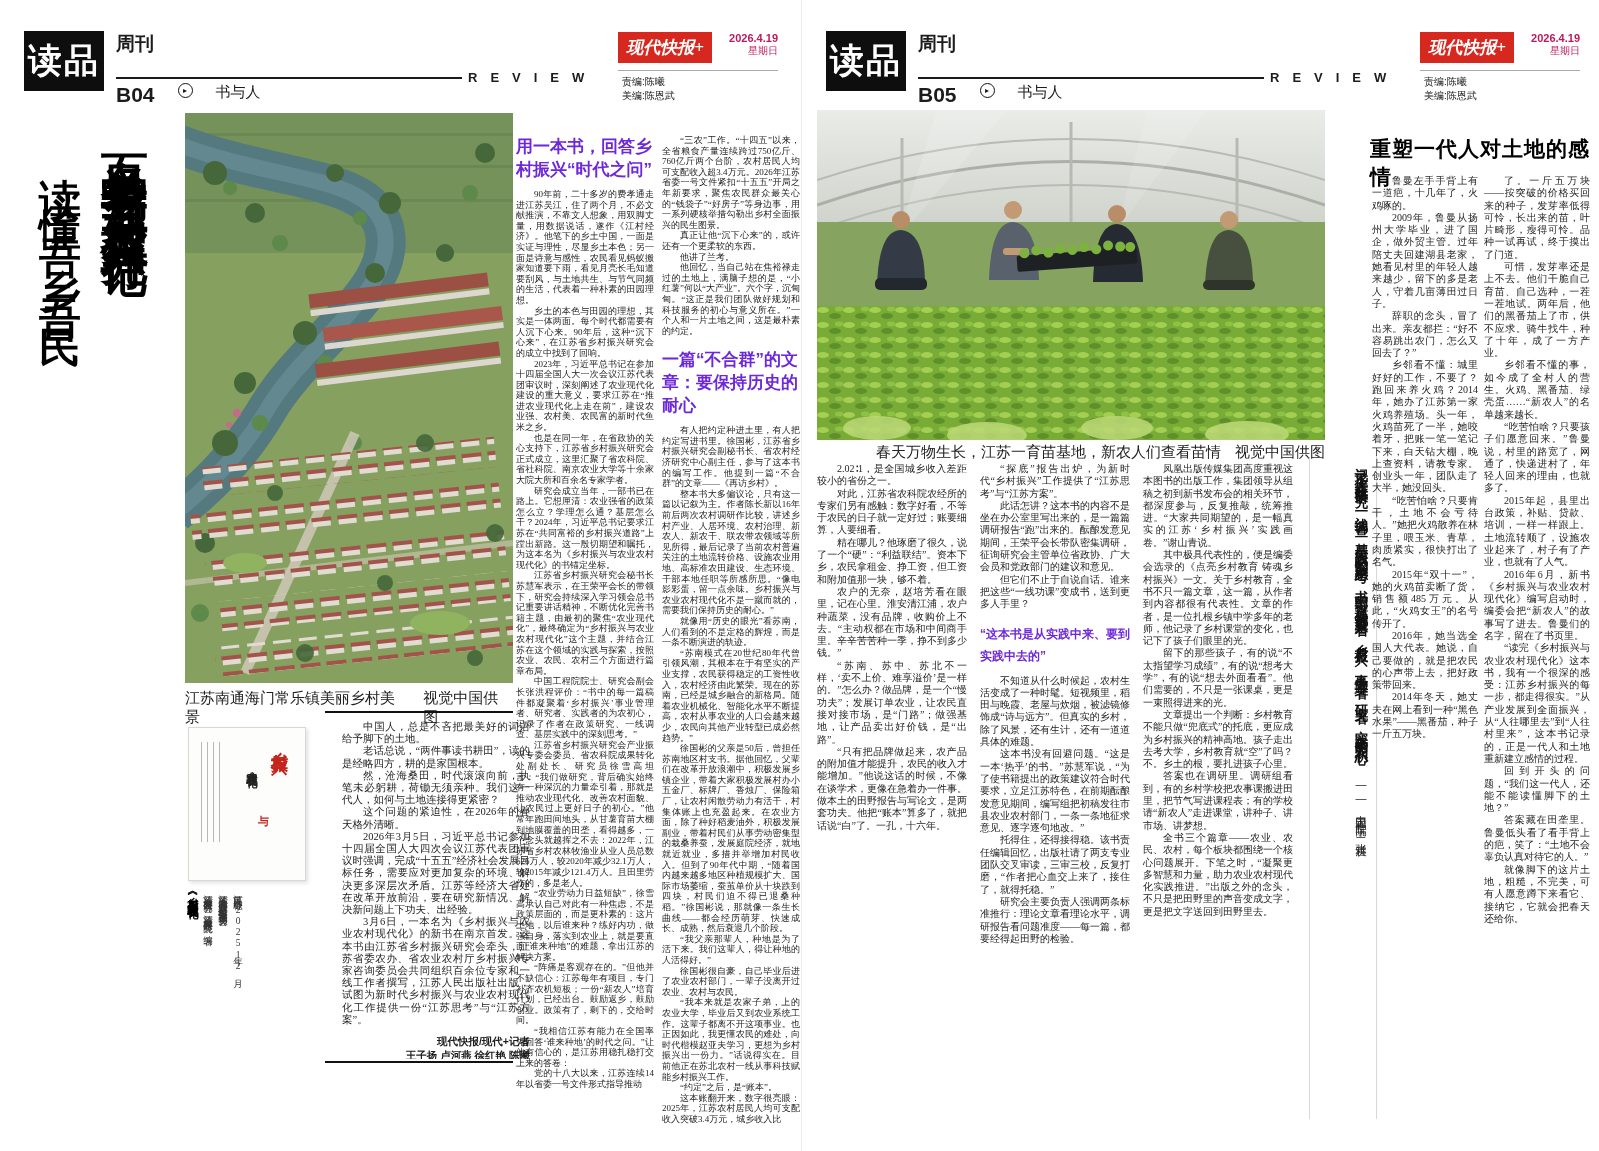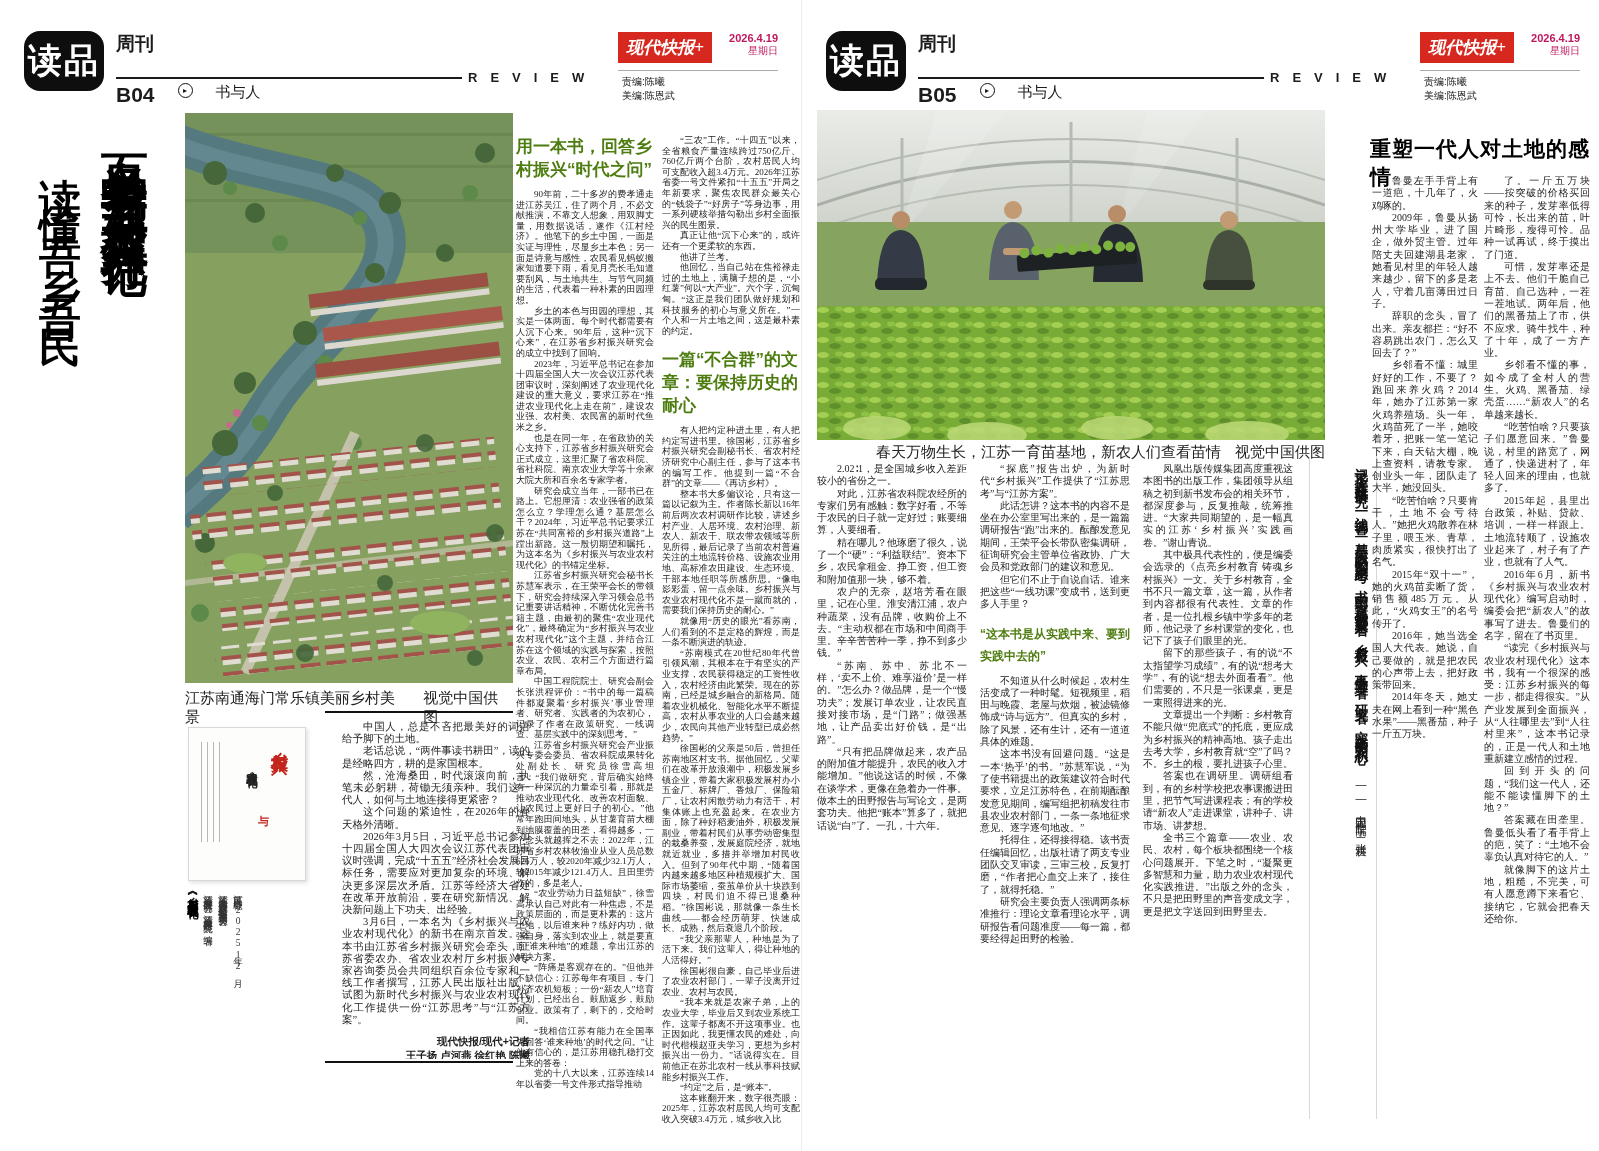--- a/index.html
+++ b/index.html
@@ -7,21 +7,21 @@
          font-family:"Liberation Serif","DejaVu Serif",serif;color:#1c1c1c;}
   .page{position:absolute;top:25px;width:782px;height:1110px;}
   .page-left{left:10px;}
   .page-right{left:812px;width:779px;}
   .fold{position:absolute;left:801px;top:0;width:1px;height:1151px;background:#ececec;}
 
   
   .mast{position:absolute;left:0;top:0;width:100%;height:78px;}
   .logo{position:absolute;left:14px;top:6px;width:80px;height:60px;background:#0e0e0e;color:#fff;
         display:flex;align-items:center;justify-content:center;font-weight:bold;font-size:34px;
-        letter-spacing:2px;font-family:"Liberation Serif",serif;border-radius:16px;}
+        letter-spacing:2px;font-family:"Liberation Serif",serif;}
   .weekly{position:absolute;left:106px;top:6px;font-size:19px;font-weight:bold;
           font-family:"Liberation Sans",sans-serif;}
   .mastrule{position:absolute;left:106px;top:52px;height:2px;background:#1a1a1a;width:346px;}
   .pageno-row{position:absolute;left:106px;top:58px;display:flex;align-items:flex-start;gap:23px;}
   .pageno{font-size:21px;font-weight:bold;font-family:"Liberation Sans",sans-serif;}
   .playicon{width:13px;height:13px;border:1.5px solid #111;border-radius:50%;display:inline-flex;
             align-items:center;justify-content:center;font-size:8px;line-height:1;color:#111;}
   .sectname{font-size:15px;font-family:"Liberation Sans",sans-serif;}
   .review{position:absolute;left:458px;top:45px;font-size:13px;font-weight:bold;
           font-family:"Liberation Sans",sans-serif;letter-spacing:13px;}
@@ -68,21 +68,21 @@
               text-orientation:upright;font-size:9.5px;line-height:15px;color:#333;letter-spacing:1px;}
   .bookcredit .vline{display:block;}
   .bookcredit .vtitle{font-weight:bold;font-size:11px;color:#000;}
 
   
   .col{position:absolute;overflow:hidden;text-align:justify;}
   .col .para{margin:0;text-indent:2em;}
   .lcol{font-size:9px;line-height:10.6px;width:138px;top:110px;height:1000px;}
   .rcol{font-size:10px;line-height:12.3px;}
   .colhead{font-family:"Liberation Sans",sans-serif;font-weight:bold;font-size:17px;line-height:23px;
-           text-align:left;margin:0 0 8px 0;color:#4d7c0f;}
+           text-align:left;margin:0 0 8px 0;color:#6d28d9;}
   .colhead.mid{margin:12px 0 8px 0;}
 
   
   .rp-headline{position:absolute;left:558px;top:110px;width:224px;font-size:21px;font-weight:900;
                font-family:"Liberation Sans",sans-serif;letter-spacing:1px;color:#000;}
   .quote-strip{position:absolute;left:497px;top:432px;width:58px;height:662px;writing-mode:vertical-rl;
                text-orientation:upright;font-size:13.5px;font-weight:bold;line-height:22px;
                letter-spacing:3px;color:#111;border-left:1px solid #d8d8d8;border-right:1px solid #d8d8d8;
                padding:0 4px;overflow:hidden;font-family:"Liberation Sans",sans-serif;}
   .quote-strip .attr{font-size:11px;font-weight:normal;letter-spacing:2px;color:#222;}

